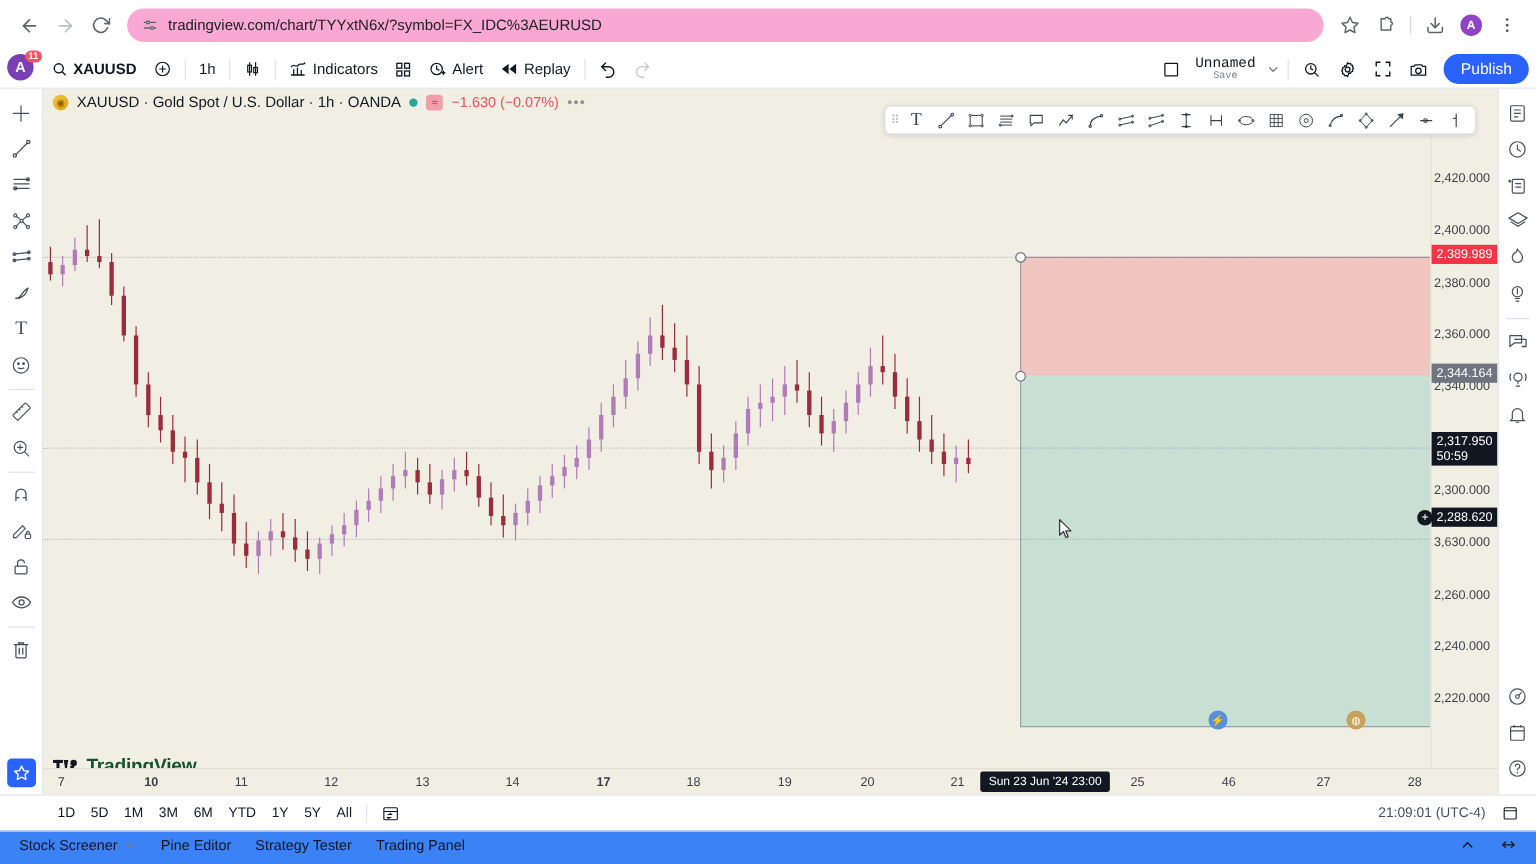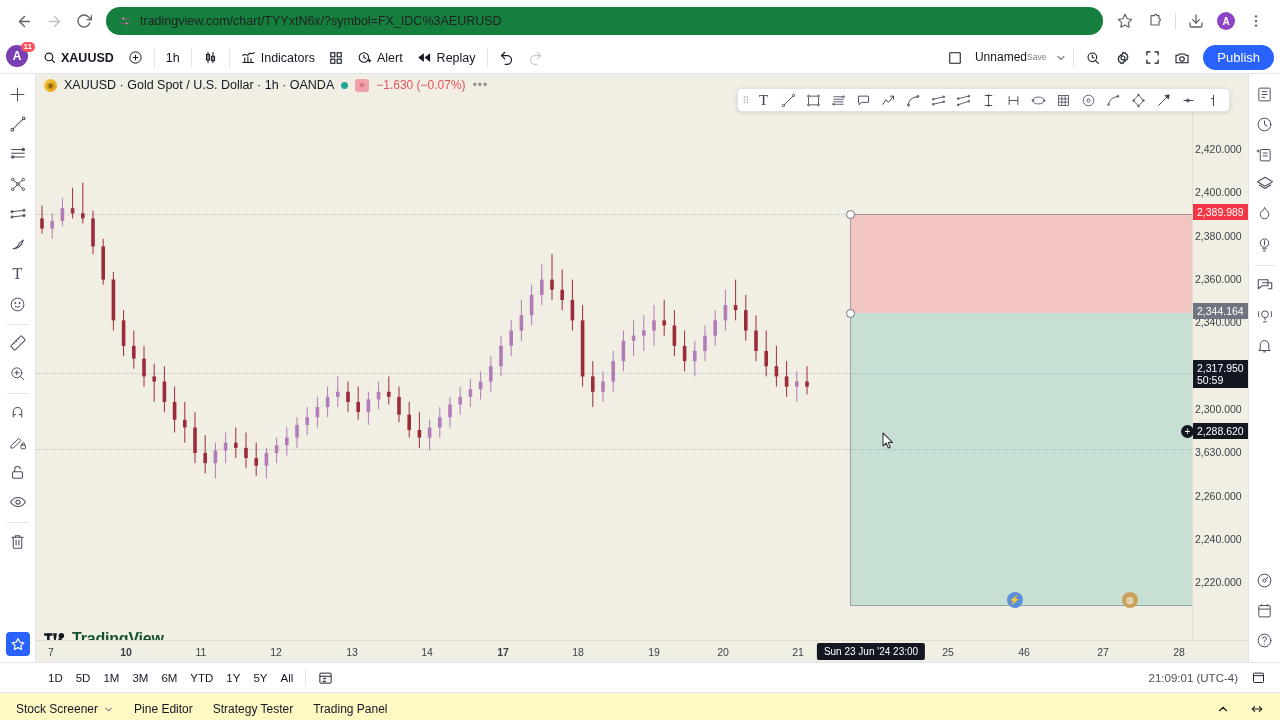--- a/index.html
+++ b/index.html
@@ -17,21 +17,21 @@
     background: #ffffff; display: flex; align-items: center;
     padding: 0 10px; gap: 2px;
   }
   .nav-btn {
     width: 28px; height: 28px; display: flex; align-items: center;
     justify-content: center; border-radius: 50%; color: #5f6368;
     flex: 0 0 auto;
   }
   .nav-btn.disabled { color: #bdc1c6; }
   .omnibox {
-    flex: 1 1 auto; height: 28px; background: #15803d; border-radius: 14px;
+    flex: 1 1 auto; height: 28px; background: #f9a8d4; border-radius: 14px;
     display: flex; align-items: center; padding: 0 12px; gap: 8px;
     margin-left: 6px; margin-right: 6px; min-width: 0;
   }
   .omnibox .url {
     font-size: 12.5px; color: #202124; white-space: nowrap;
     overflow: hidden; text-overflow: ellipsis;
   }
   .omni-right { display: flex; align-items: center; gap: 2px; flex: 0 0 auto; }
   .tb-icon {
     width: 28px; height: 28px; display: flex; align-items: center;
@@ -62,22 +62,22 @@
     padding: 1px 3px; line-height: 1; min-width: 13px; text-align: center;
   }
   .tv-btn {
     height: 26px; display: flex; align-items: center; gap: 5px;
     padding: 0 7px; border-radius: 4px; color: #131722;
     font-size: 12.5px; white-space: nowrap;
   }
   .tv-sep { width: 1px; height: 18px; background: #e0e3eb; margin: 0 4px; }
   .tv-spacer { flex: 1 1 auto; }
   .tv-save-block {
-    display: flex; flex-direction: row; align-items: center;
-    line-height: 1.05; padding: 0 4px;
+    display: flex; flex-direction: column; align-items: center;
+    line-height: 1.05; padding: 0 4px; font-family: Liberation Mono, monospace;
   }
   .tv-save-name { font-size: 12px; color: #131722; }
   .tv-save-sub { font-size: 8.5px; color: #787b86; }
   .publish-btn {
     background: #2962ff; color: #fff; font-size: 13px; font-weight: 500;
     padding: 5px 14px; border-radius: 13px; margin-left: 6px;
   }
 
   
   .symbol-bar {
@@ -247,22 +247,22 @@
     border-radius: 4px;
   }
   .range-sep { width: 1px; height: 16px; background: #e0e3eb; margin: 0 6px; }
   .range-spacer { flex: 1 1 auto; }
   .clock {
     font-size: 11.5px; color: #4a4e5a; padding: 3px 6px;
     border: 1px solid transparent;
   }
   .bottom-tabs {
     position: absolute; left: 0; right: 0; bottom: 0; height: 28px;
-    background: #fef9c3; border-top: 1px solid #e0e3eb;
-    display: flex; align-items: flex-end; padding: 0 8px; gap: 4px;
+    background: #3b82f6; border-top: 1px solid #e0e3eb;
+    display: flex; align-items: flex-start; padding: 0 8px; gap: 4px;
   }
   .tab-btn {
     font-size: 12px; color: #131722; padding: 4px 8px; border-radius: 4px;
     display: flex; align-items: center; gap: 5px;
   }
   .tabs-spacer { flex: 1 1 auto; }
   svg { display: block; }
 </style>
 </head>
 <body>

